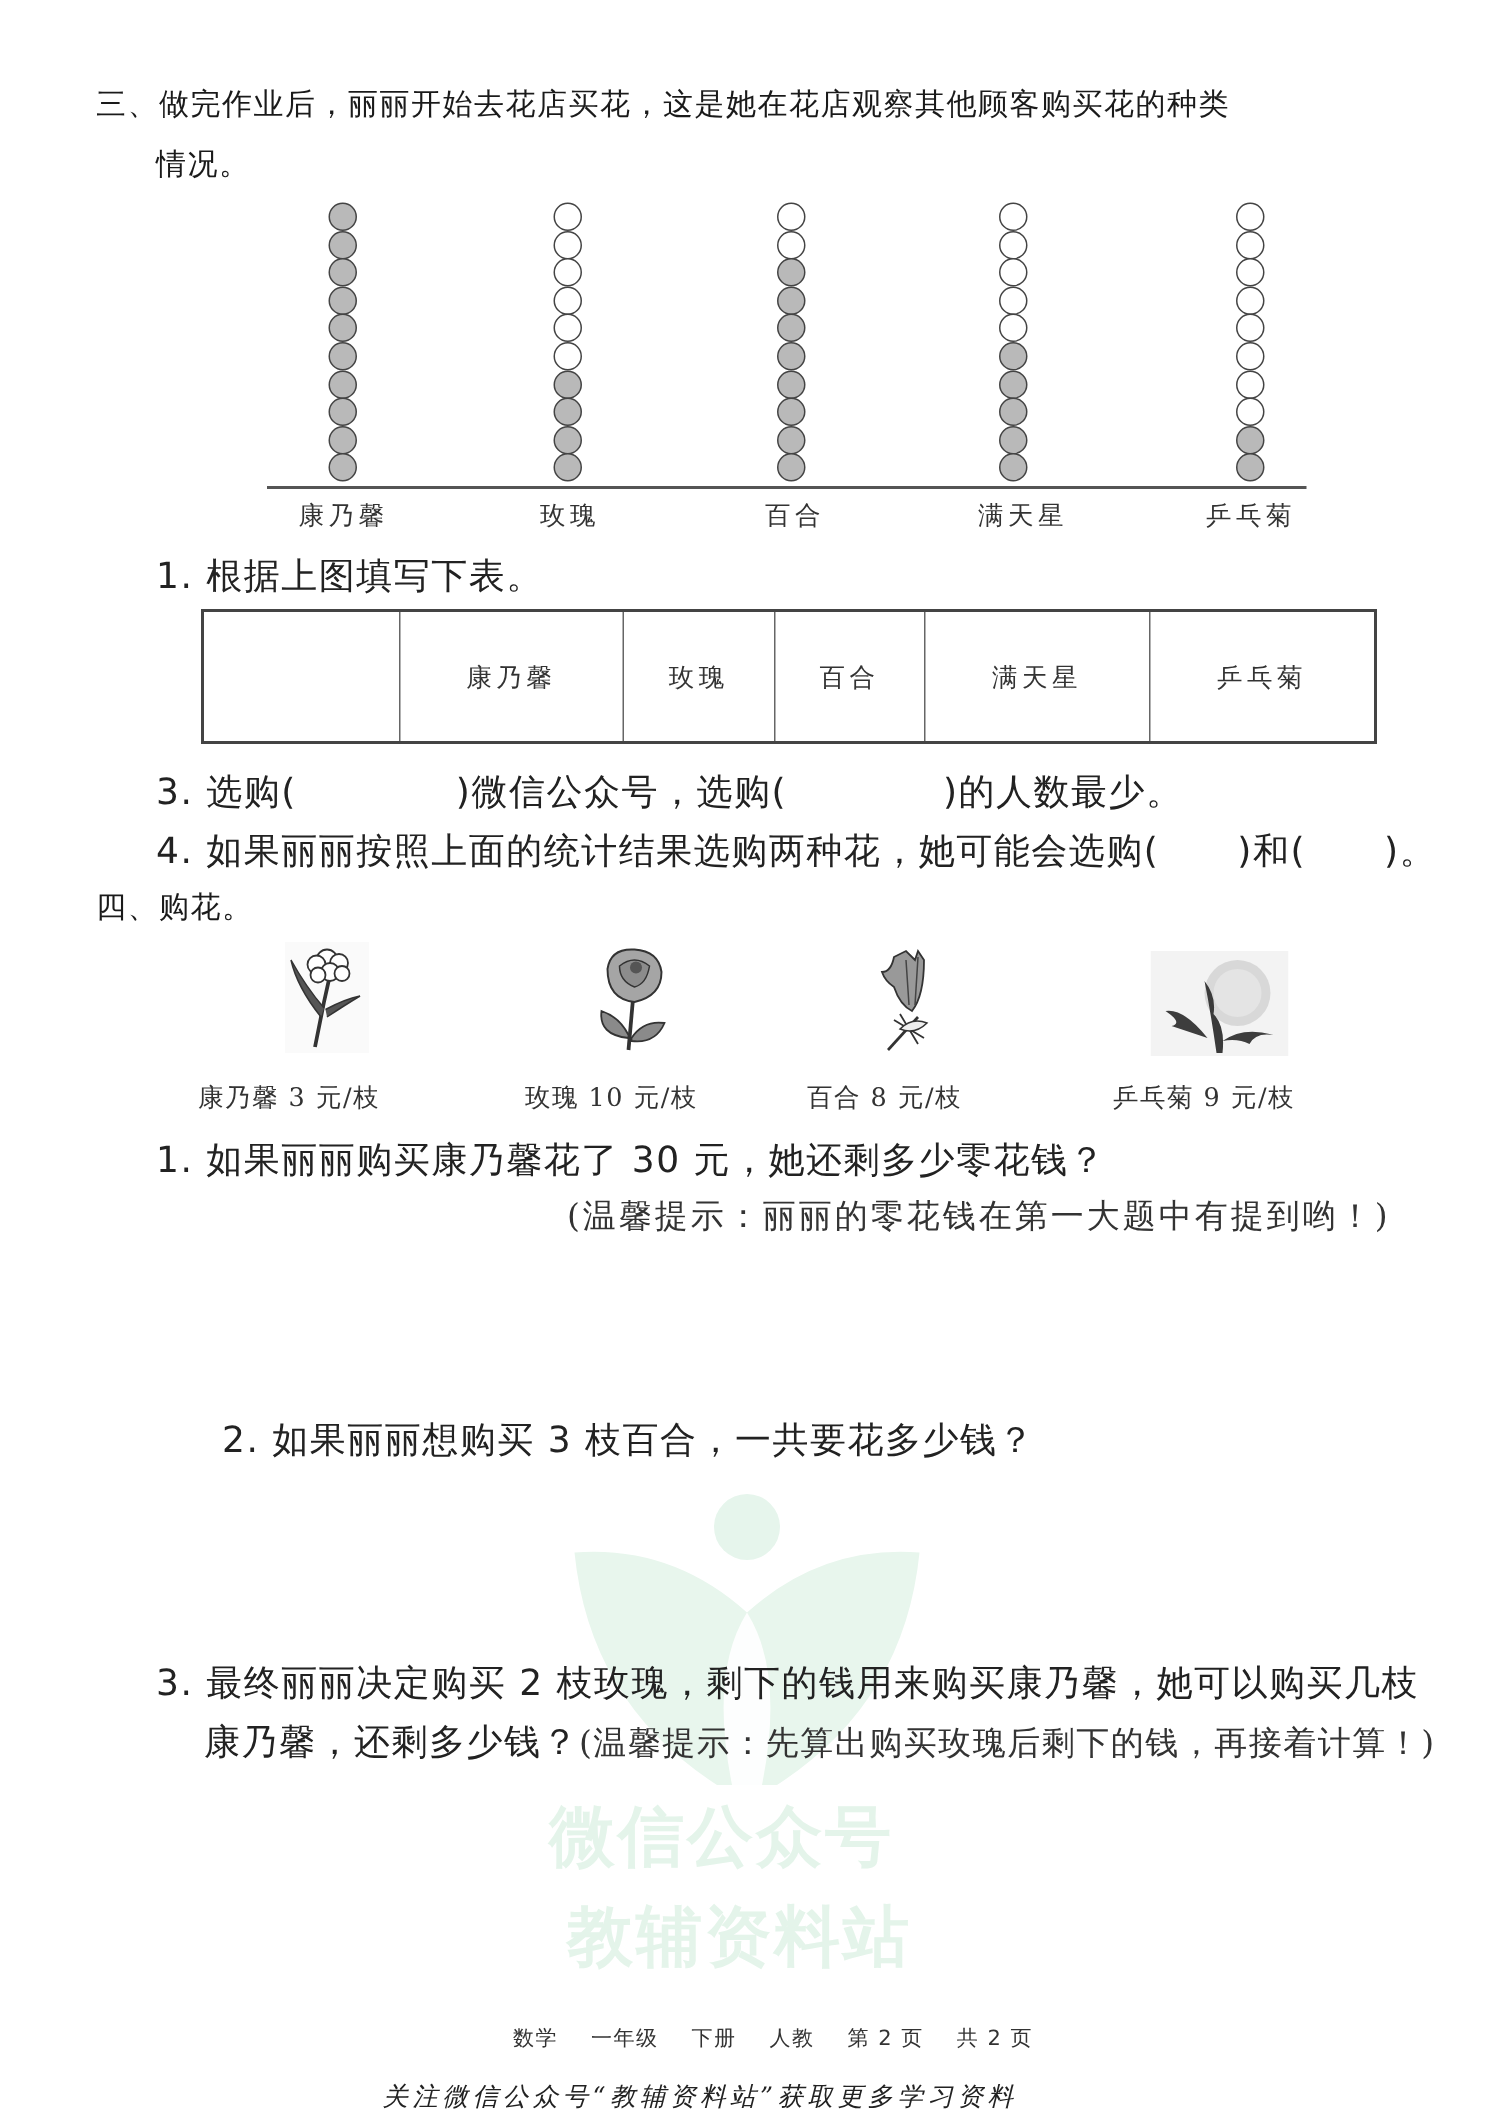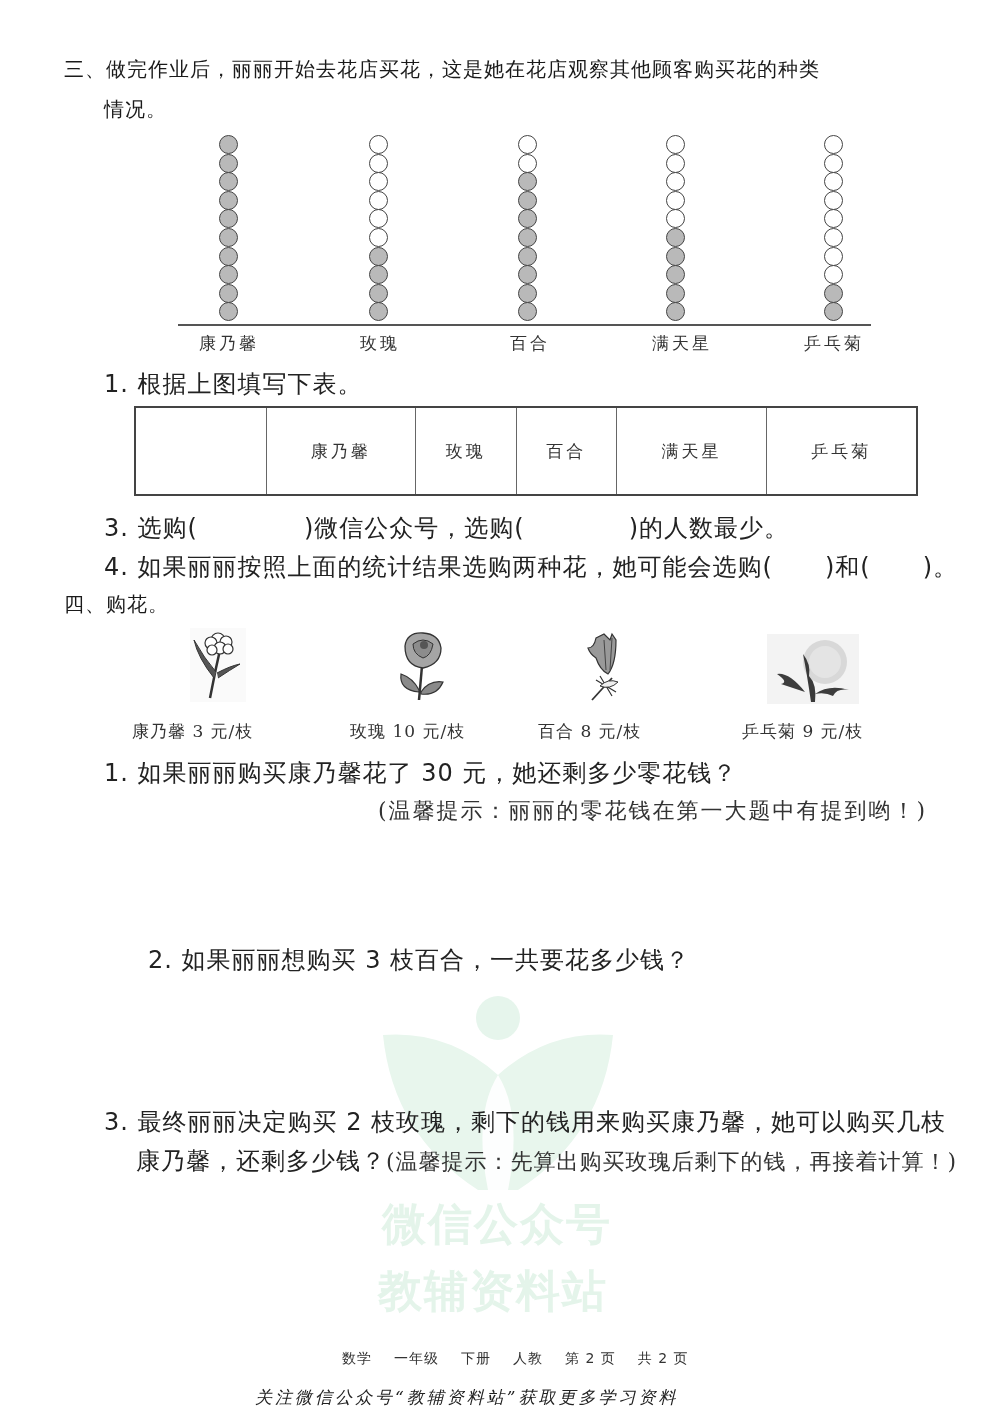--- a/index.html
+++ b/index.html
@@ -53,21 +53,21 @@
   </style>
 </head>
 <body>
 
 <div>
   <svg class="abs" style="left:378px; top:985px;" width="240" height="205" viewBox="0 0 240 205">
     <circle cx="120" cy="33" r="22" fill="#e6f5ec"></circle>
     <path d="M5 50 Q 70 45 120 90 Q 170 45 235 50 Q 225 150 140 205 L 100 205 Q 15 150 5 50 Z" fill="#e8f6ed"></path>
     <path d="M120 90 Q 95 130 110 205 L 130 205 Q 145 130 120 90 Z" fill="#ffffff" opacity="0.9"></path>
   </svg>
-  <div class="wm-text" style="left:382px; top:1195px;">微信公众号</div>
+  <div class="wm-text" style="left:366px; top:1195px;">微信公众号</div>
   <div class="wm-text" style="left:378px; top:1262px;">教辅资料站</div>
 </div>
 
 <div class="abs heading" style="left:64px; top:56px;">三、做完作业后，丽丽开始去花店买花，这是她在花店观察其他顾客购买花的种类</div>
 <div class="abs heading" style="left:104px; top:96px;">情况。</div>
 
 <div id="bead-chart">
   <div class="baseline"></div>
   <div id="rods">
       <div class="rod" style="left: 219px; top: 135px;">

